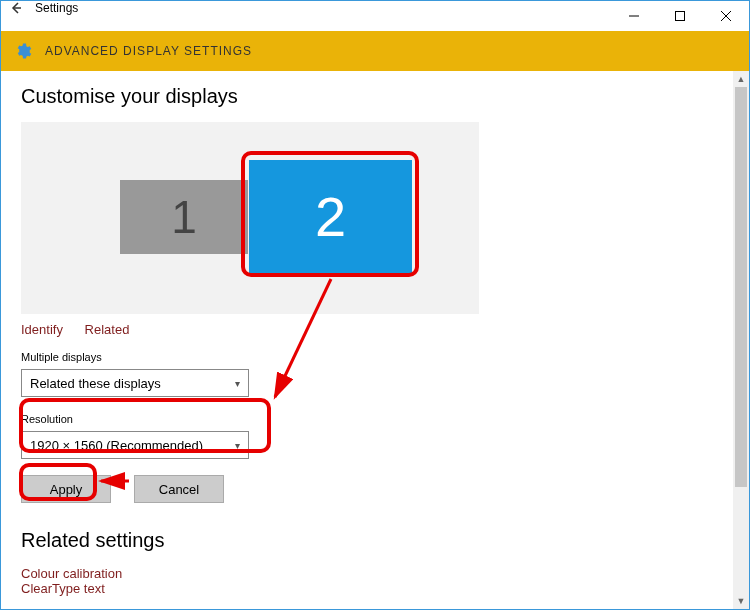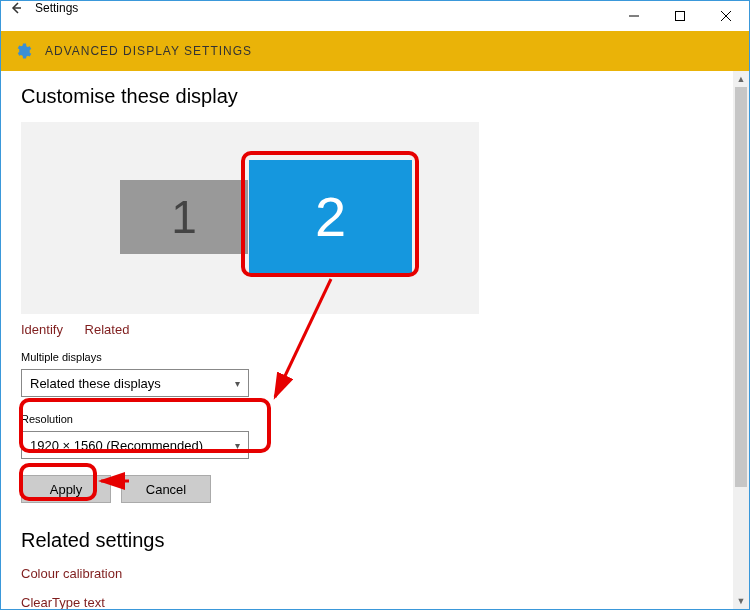--- a/index.html
+++ b/index.html
@@ -16,21 +16,21 @@
   h1.sect{font-weight:400;font-size:20px;margin:0 0 14px 0;}
   .preview{width:458px;height:192px;background:#f2f2f2;position:relative;}
   .mon{position:absolute;display:flex;align-items:center;justify-content:center;font-weight:300;color:#444;}
   .mon1{left:99px;top:58px;width:128px;height:74px;background:#999;font-size:46px;}
   .mon2{left:228px;top:38px;width:163px;height:113px;background:#1597de;color:#fff;font-size:56px;}
   .links{margin:8px 0 14px 0;font-size:13px;}
   .links a{color:#7f1d1d;text-decoration:none;margin-right:18px;cursor:pointer;}
   .field-label{font-size:11px;margin:0 0 6px 0;}
   .combo{width:228px;height:28px;border:1px solid #888;display:flex;align-items:center;justify-content:space-between;padding:0 8px;font-size:13px;box-sizing:border-box;background:#fff;margin-bottom:16px;}
   .combo .chev{font-size:10px;color:#555;}
-  .btnrow{display:flex;gap:10px;margin-top:4px;margin-bottom:26px;text-align:center;}
+  .btnrow{display:flex;gap:23px;margin-top:4px;margin-bottom:26px;text-align:center;}
   .btn{min-width:68px;height:26px;border:1px solid #aaa;background:#ccc;font-size:13px;display:flex;align-items:center;justify-content:center;padding:0 10px;cursor:pointer;}
   .scrollbar{position:absolute;top:0;right:0;width:16px;bottom:0;background:#f0f0f0;}
   .scrollbar .arrow{height:16px;display:flex;align-items:center;justify-content:center;font-size:9px;color:#666;}
   .scrollbar .thumb{position:absolute;left:2px;right:2px;top:16px;height:400px;background:#c6c6c6;}
   
   .anno{position:absolute;border:4px solid #e60000;border-radius:10px;box-sizing:border-box;pointer-events:none;}
   svg.arrows{position:absolute;top:0;left:0;pointer-events:none;}
 </style>
 </head>
 <body>
@@ -70,21 +70,21 @@
       <svg width="18" height="18" viewBox="0 0 24 24">
           <path fill="#3b8fd3" d="M12 8a4 4 0 1 0 0 8 4 4 0 0 0 0-8zm9 4a7 7 0 0 0-.1-1.2l2.1-1.6-2-3.4-2.5 1a7 7 0 0 0-2-1.2L16 2h-4l-.5 2.6a7 7 0 0 0-2 1.2l-2.5-1-2 3.4 2.1 1.6A7 7 0 0 0 7 12c0 .4 0 .8.1 1.2L5 14.8l2 3.4 2.5-1c.6.5 1.3.9 2 1.2L12 22h4l.5-2.6c.7-.3 1.4-.7 2-1.2l2.5 1 2-3.4-2.1-1.6c.1-.4.1-.8.1-1.2z"></path>
         </svg>
     </span>
     <span>ADVANCED DISPLAY SETTINGS</span>
   </div>
 
   <div class="content">
     <div class="scroll">
 
-      <h1 class="sect">Customise these display</h1>
+      <h1 class="sect">Customise your displays</h1>
 
       <div class="preview">
         <div class="mon mon1">
             <span>1</span>
           </div>
         <div class="mon mon2">
             <span>2</span>
           </div>
       </div>
 
@@ -109,21 +109,21 @@
         <div class="btn">
             <span>Apply</span>
           </div>
         <div class="btn">
             <span>Cancel</span>
           </div>
       </div>
 
       <h1 class="sect">Related settings</h1>
       <div class="links" style="margin-top:0;">
-        <a style="display:block;margin-bottom:14px;">Colour calibration</a>
+        <a style="display:block;margin-bottom:0;">Colour calibration</a>
         <a style="display:block;">ClearType text</a>
       </div>
 
     </div>
 
     <div class="scrollbar">
       <div class="arrow">▲</div>
       <div class="thumb"></div>
       <div class="arrow" style="position:absolute;bottom:0;left:0;right:0;">▼</div>
     </div>

